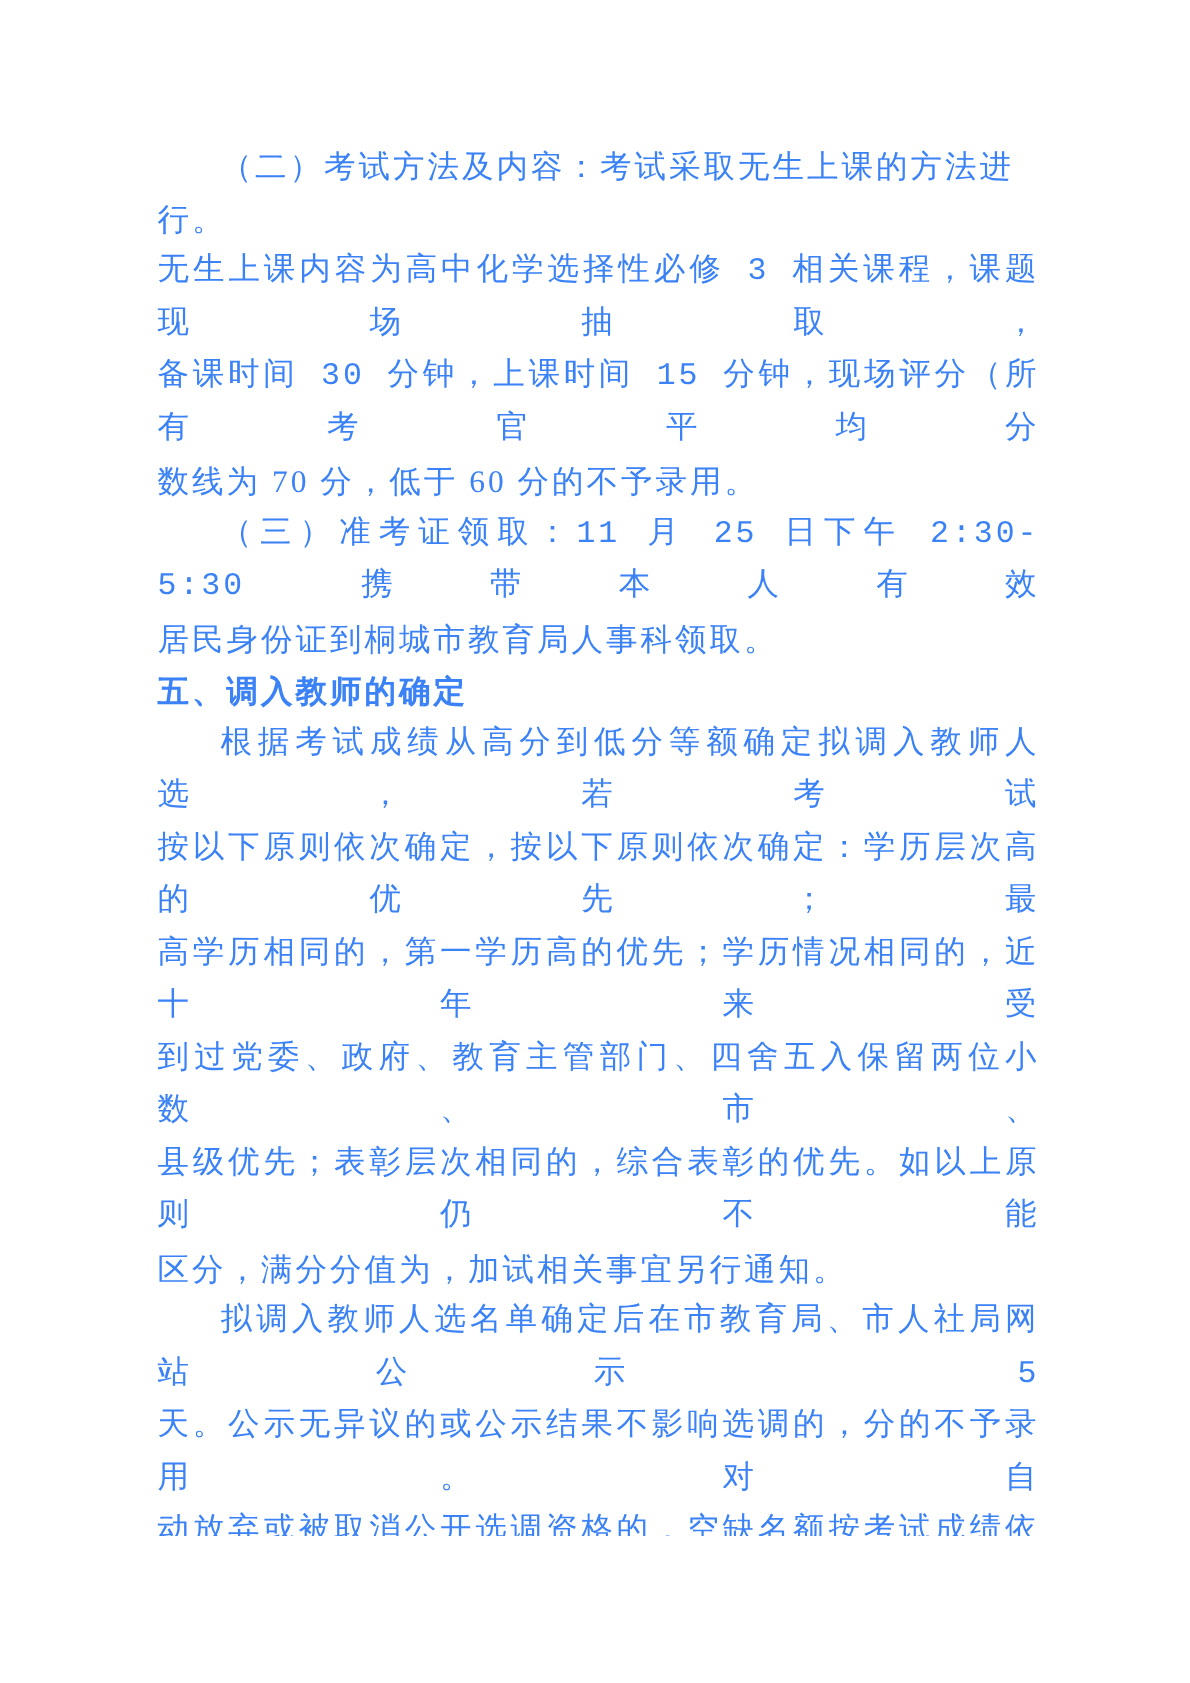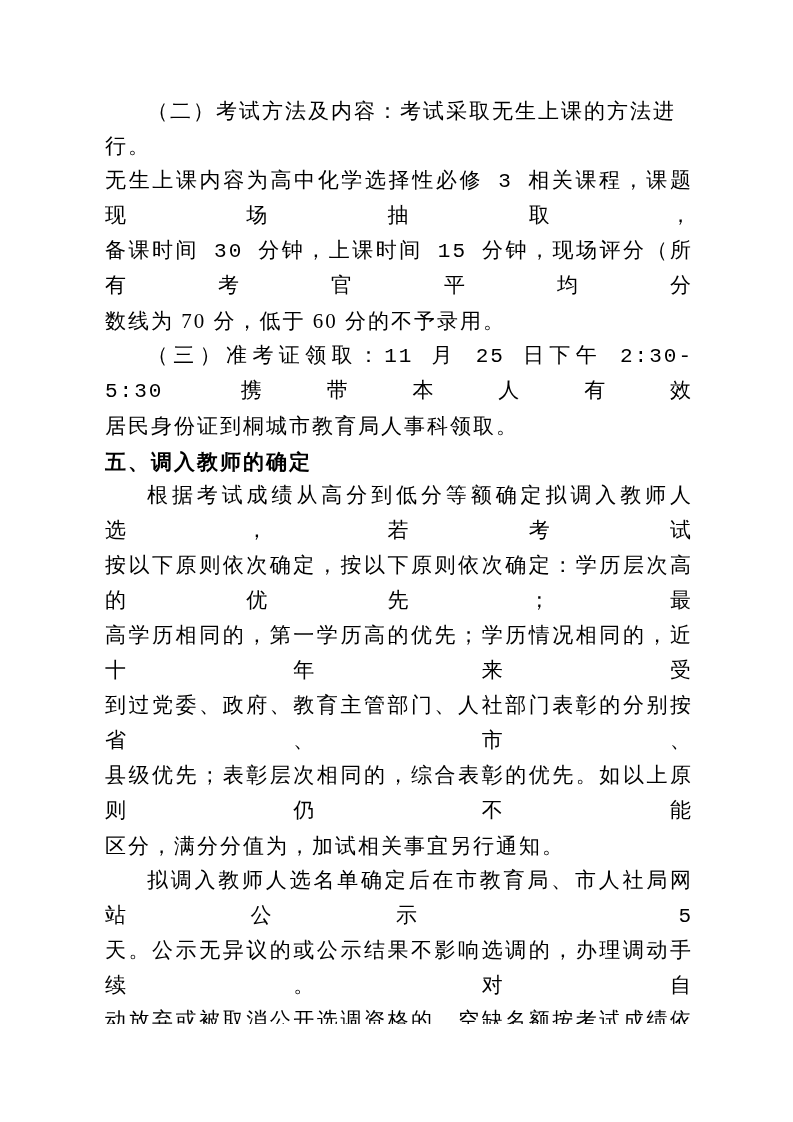--- a/index.html
+++ b/index.html
@@ -7,36 +7,36 @@
     padding: 0;
     background: #ffffff;
   }
   .page {
     position: relative;
     width: 793px;
     height: 1024px;
     background: #ffffff;
     overflow: hidden;
     font-family: "Liberation Serif", serif;
-    color: #000000;
+    color: #3b82f6;
   }
   .text-block {
     position: absolute;
     left: 105px;
     top: 94px;
     width: 588px;
     font-size: 21px;
     line-height: 35px;
     letter-spacing: 2px;
   }
   .line {
     min-height: 35px;
   }
   .line.heading {
-    font-family: Liberation Sans, sans-serif;
+    font-family: Liberation Serif, serif;
     font-weight: bold;
     letter-spacing: 2px;
   }
   .line.indent {
     text-indent: 42px;
   }
   .line.fill {
     text-align: justify;
     text-align-last: justify;
     font-family: Liberation Mono, monospace;
@@ -50,20 +50,20 @@
       <div class="line indent">（二）考试方法及内容：考试采取无生上课的方法进行。</div>
       <div class="line fill">无生上课内容为高中化学选择性必修 3 相关课程，课题现场抽取，</div>
       <div class="line fill">备课时间 30 分钟，上课时间 15 分钟，现场评分（所有考官平均分</div>
       <div class="line">数线为 70 分，低于 60 分的不予录用。</div>
       <div class="line indent fill">（三）准考证领取：11 月 25 日下午 2:30-5:30 携带本人有效</div>
       <div class="line">居民身份证到桐城市教育局人事科领取。</div>
       <div class="line heading">五、调入教师的确定</div>
       <div class="line indent fill">根据考试成绩从高分到低分等额确定拟调入教师人选，若考试</div>
       <div class="line fill">按以下原则依次确定，按以下原则依次确定：学历层次高的优先；最</div>
       <div class="line fill">高学历相同的，第一学历高的优先；学历情况相同的，近十年来受</div>
-      <div class="line fill">到过党委、政府、教育主管部门、人社部门表彰的分别按省、市、</div>
+      <div class="line fill">到过党委、政府、教育主管部门、四舍五入保留两位小数、市、</div>
       <div class="line fill">县级优先；表彰层次相同的，综合表彰的优先。如以上原则仍不能</div>
       <div class="line">区分，满分分值为，加试相关事宜另行通知。</div>
       <div class="line indent fill">拟调入教师人选名单确定后在市教育局、市人社局网站公示 5</div>
-      <div class="line fill">天。公示无异议的或公示结果不影响选调的，办理调动手续。对自</div>
+      <div class="line fill">天。公示无异议的或公示结果不影响选调的，分的不予录用。对自</div>
       <div class="line fill">动放弃或被取消公开选调资格的，空缺名额按考试成绩依次等额递</div>
     </div>
 </div>
 
 </body></html>

